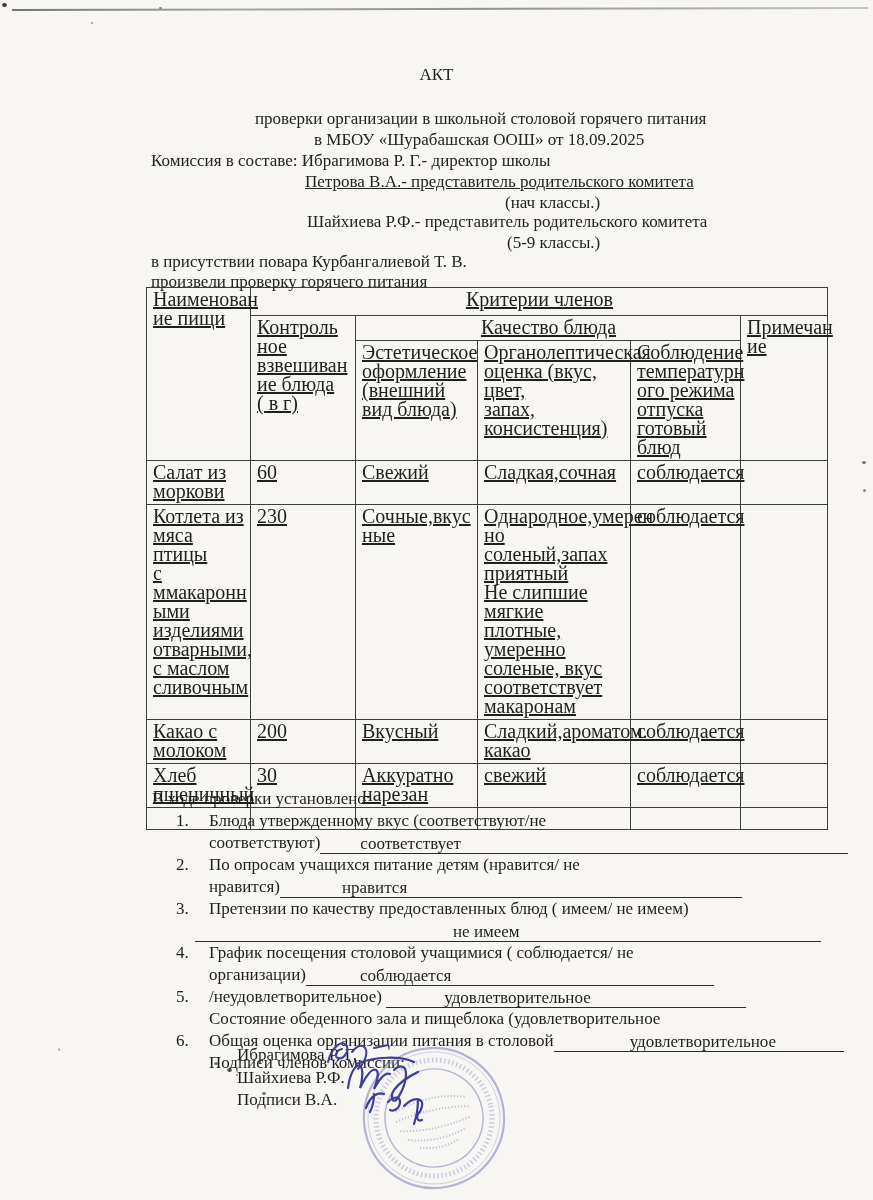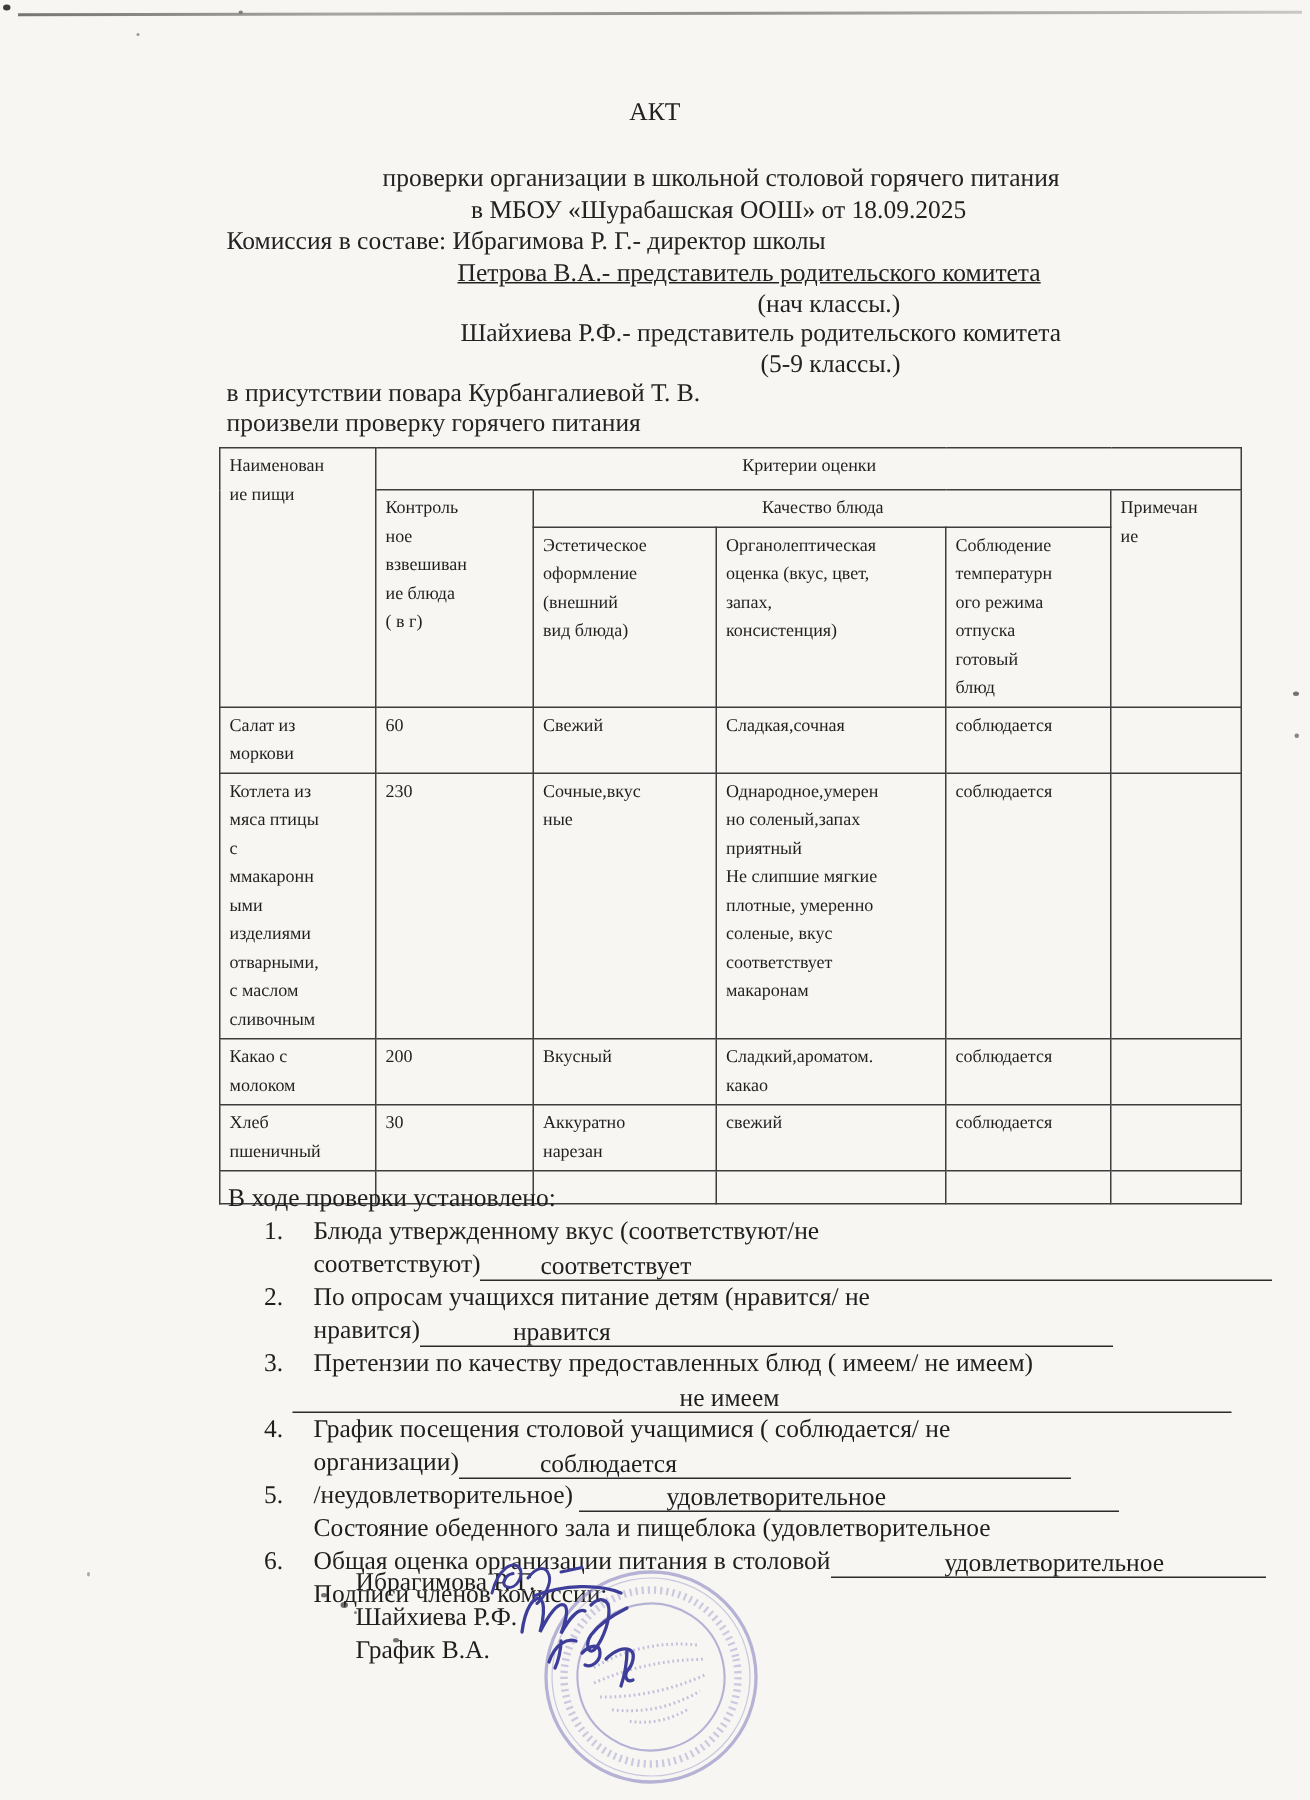--- a/index.html
+++ b/index.html
@@ -17,23 +17,23 @@
   
   .scan-topline{
     position:absolute;top:8px;left:12px;width:856px;height:2px;
     background:linear-gradient(to right,#4a4a4a,#8b8b8b 25%,#6f6f6f 55%,#9c9c9c 85%,#b9b9b9);
     opacity:.75;transform:rotate(-0.12deg);
   }
   .speck{position:absolute;background:#3c3c3c;border-radius:50%;}
 
   
   table.doc{
-    position:absolute;left:146px;top:298px;width:681px;
+    position:absolute;left:146px;top:287px;width:681px;
     border-collapse:collapse;table-layout:fixed;
-    font-size:12px;line-height:19px;color:#1f1f1f;
+    font-size:20px;line-height:19px;color:#1f1f1f;text-decoration:underline;
   }
   table.doc td,table.doc th{
     border:1.5px solid #3d3d3d;
     padding:2px 5px 3px 6px;
     vertical-align:top;text-align:left;
     font-weight:normal;
   }
   .pre{white-space:pre-line;}
   .ctr{text-align:center !important;}
 
@@ -84,21 +84,21 @@
       <col style="width:105px">
       <col style="width:122px">
     <col style="width:153px">
       <col style="width:110px">
       <col style="width:87px">
   </colgroup>
   <tbody>
       <tr>
     <th rowspan="3" class="pre">Наименован
 ие пищи</th>
-    <th colspan="5" class="ctr" style="height:22px;">Критерии оценки</th>
+    <th colspan="5" class="ctr" style="height:22px;">Критерии членов</th>
   </tr>
   <tr>
     <th rowspan="2" class="pre">Контроль
 ное
 взвешиван
 ие блюда
 ( в г)</th>
     <th colspan="3" class="ctr">Качество блюда</th>
     <th rowspan="2" class="pre">Примечан
 ие</th>
@@ -234,21 +234,21 @@
     <div class="content">
       <div><span>Общая оценка организации питания в столовой</span><span class="u" style="width:290px;"><span style="padding-left:76px;">удовлетворительное</span></span></div>
       <div>Подписи членов комиссии:</div>
     </div>
   </div>
 </div>
 
 <div class="sigblock">
   <div>Ибрагимова Р. Г.</div>
   <div>Шайхиева Р.Ф.</div>
-  <div>График В.А.</div>
+  <div>Подписи В.А.</div>
 </div>
 
 <svg class="stamp" width="152" height="152" viewBox="0 0 152 152">
   <g stroke="#8d89c4" fill="none" transform="rotate(-12 76 76)">
     <circle cx="76" cy="76" r="70" stroke-width="2.2"></circle>
     <circle cx="76" cy="76" r="66" stroke-width="0.8" opacity="0.7"></circle>
     <circle cx="76" cy="76" r="49" stroke-width="1.4"></circle>
     <circle cx="76" cy="76" r="58" stroke-width="5" stroke-dasharray="1.5,2.6" opacity="0.65"></circle>
     <g stroke-width="2" stroke-dasharray="1.2,2" opacity="0.8">
       <path d="M40,62 q36,-12 72,0"></path>

